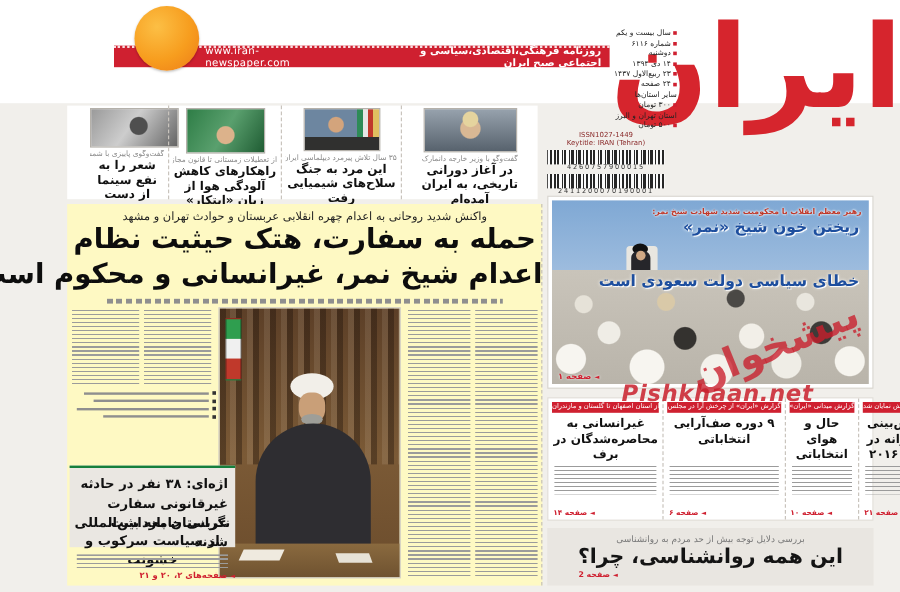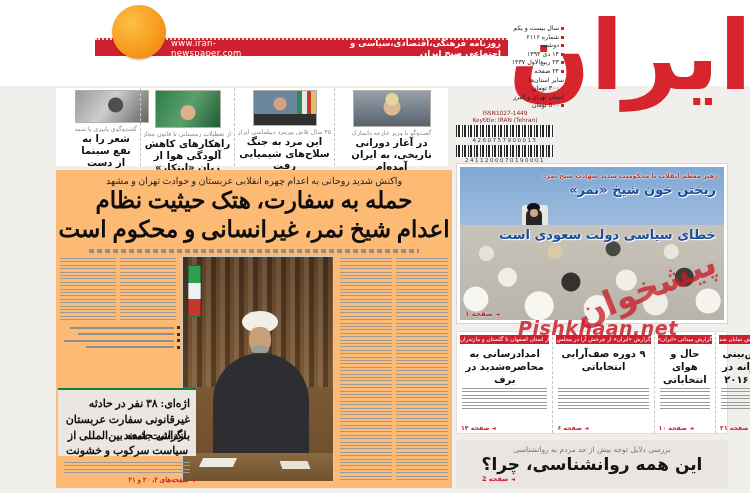--- a/index.html
+++ b/index.html
@@ -37,21 +37,21 @@
   .tphoto{margin:0 auto;border:1px solid #b5b1aa;}
   .tp1{width:72px;height:31px;background:radial-gradient(circle at 55% 45%,#4f4f4f 0 7px,rgba(0,0,0,0) 8px),linear-gradient(125deg,#9a9a9a,#cdcdcd 45%,#636363);}
   .tp2{width:64px;height:36px;background:radial-gradient(circle at 50% 60%,#dcb28b 0 7px,rgba(0,0,0,0) 8px),linear-gradient(120deg,#2e7d46,#5aa06e 50%,#1f5c33);}
   .tp3{width:62px;height:34px;background:radial-gradient(circle at 42% 38%,#d3a47c 0 6px,rgba(0,0,0,0) 7px),linear-gradient(180deg,rgba(0,0,0,0) 0 68%,#30302f 68%),linear-gradient(90deg,#6d86a0 0 70%,#2e8b57 70% 78%,#e6e6e6 78% 85%,#c0392b 85% 92%,#e0c060 92%);}
   .tp4{width:76px;height:35px;background:radial-gradient(circle at 50% 24%,#e5d49e 0 6px,rgba(0,0,0,0) 7px),radial-gradient(circle at 50% 46%,#d9b894 0 8px,rgba(0,0,0,0) 9px),linear-gradient(180deg,#97a2ad,#57626d);}
   .tkick{font-size:6.2px;color:#8a8a8a;text-align:center;margin-top:2px;white-space:nowrap;overflow:hidden;}
   .thead{font-size:10px;font-weight:bold;color:#111;text-align:center;line-height:1.22;margin-top:1px;}
   .tpage{font-size:6.5px;color:#cf2030;text-align:center;margin-top:2px;font-weight:bold;}
   .mark{color:#cf2030;font-size:5.5px;}
   
-  .main{left:56px;top:170px;width:396px;height:318px;background:#fdba74;font-family:Liberation Serif, serif;}
+  .main{left:56px;top:170px;width:396px;height:318px;background:#fef9c3;}
   .mkick{left:0;top:5px;width:396px;text-align:center;font-size:9.5px;color:#222;}
   .mh1{left:0;top:17px;width:396px;text-align:center;font-size:23px;font-weight:bold;color:#0d0d0d;white-space:nowrap;}
   .mh2{left:0;top:46px;width:396px;text-align:center;font-size:23px;font-weight:bold;color:#0d0d0d;white-space:nowrap;}
   .msub{left:33px;top:79px;width:330px;height:4px;background:repeating-linear-gradient(90deg,#8f8f8f 0 5px,rgba(0,0,0,0) 5px 8px);}
   .fake{background:repeating-linear-gradient(180deg,#9b9b9b 0 1px,rgba(0,0,0,0) 1px 3.4px);}
   .colR1{left:284px;top:88px;width:52px;height:224px;}
   .colR2{left:340px;top:88px;width:52px;height:224px;}
   .colL1{left:4px;top:88px;width:56px;height:62px;}
   .colL2{left:64px;top:88px;width:56px;height:62px;}
   .photo-rouhani{left:126px;top:86px;width:152px;height:226px;border:1px solid #cfcbc4;box-sizing:border-box;
@@ -258,21 +258,21 @@
     <div class="lkick rtl">رهبر معظم انقلاب با محکومیت شدید شهادت شیخ نمر:</div>
     <div class="lh lh1 rtl">ریختن خون شیخ «نمر»</div>
     <div class="lh lh2 rtl">خطای سیاسی دولت سعودی است</div>
     <div class="lpage rtl"><span class="mark">◄</span> <span>صفحه ۱</span></div>
   </div>
 </div>
 
 <div class="abs boxes">
   <div class="bitem">
     <div class="blabel rtl">از استان اصفهان تا گلستان و مازندران</div>
-    <div class="bhead rtl">امدادرسانی به محاصره‌شدید در برف</div>
+    <div class="bhead rtl">غیرانسانی به محاصره‌شدگان در برف</div>
     <div class="bbody fake"></div>
     <div class="bpage rtl"><span class="mark">◄</span> <span>صفحه ۱۴</span></div>
   </div>
   <div class="bitem">
     <div class="blabel rtl">گزارش «ایران» از چرخش آرا در مجلس</div>
     <div class="bhead rtl">۹ دوره صف‌آرایی انتخاباتی</div>
     <div class="bbody fake"></div>
     <div class="bpage rtl"><span class="mark">◄</span> <span>صفحه ۶</span></div>
   </div>
   <div class="bitem">

